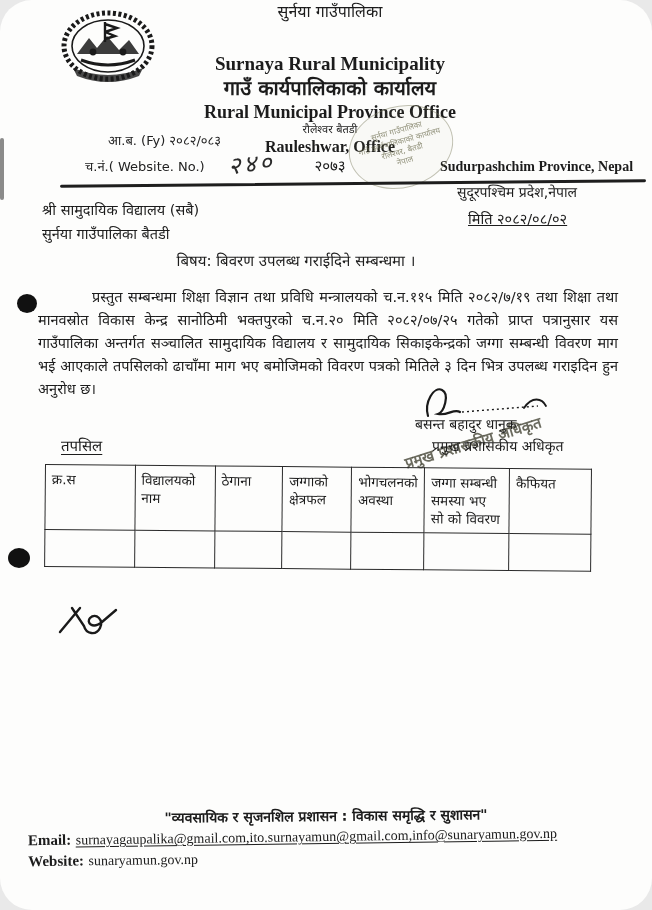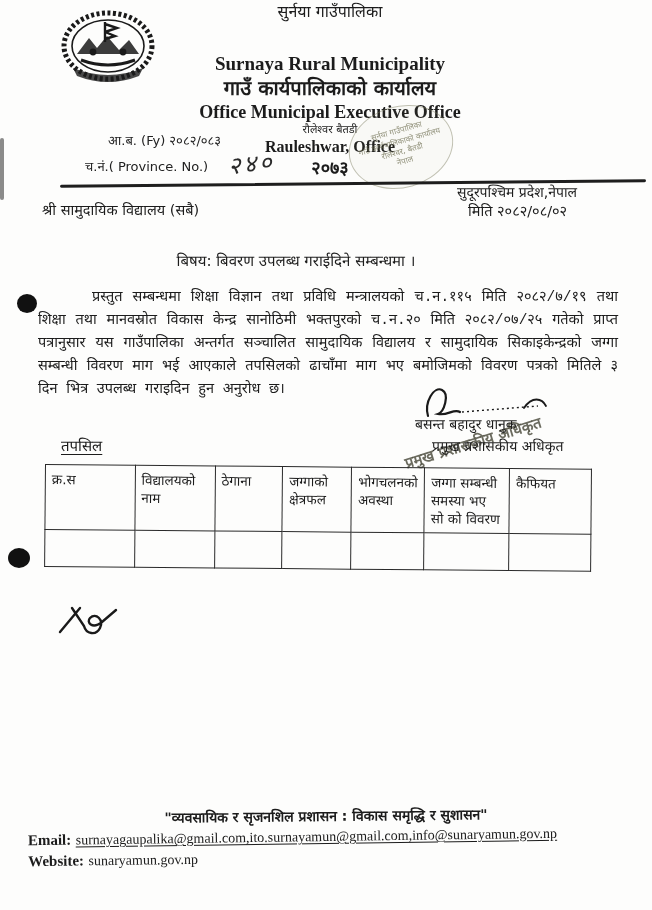--- a/index.html
+++ b/index.html
@@ -7,34 +7,35 @@
     width:652px;height:910px;
     background:#e9e9e9;
     font-family:"DejaVu Sans",sans-serif;
     color:#1c1c1c;
     overflow:hidden;
   }
   .paper{
     position:relative;width:652px;height:910px;
     background:#fdfdfc;
     overflow:hidden;
+    border-radius:32px;
   }
   .abs{position:absolute;}
   .dev{font-family:"DejaVu Sans",sans-serif;}
   .eng-serif{font-family:"Liberation Serif","DejaVu Serif",serif;}
 
   
   .hdr-block{left:140px;top:2px;width:380px;text-align:center;line-height:1.25;}
   .hdr-np-title{font-size:16px;}
   .hdr-en-title{font-size:19px;font-weight:bold;margin-top:30px;}
   .hdr-np-office{font-size:20px;font-weight:bold;}
   .hdr-en-office{font-size:18px;font-weight:bold;}
   .hdr-np-place{font-size:11px;}
   .hdr-en-place{font-size:16px;font-weight:bold;}
-  .hdr-year{font-size:18px;font-weight:bold;}
+  .hdr-year{font-size:15px;font-weight:normal;}
 
   .meta-left{font-size:13px;color:#222;}
   .handwritten-no{
     font-size:24px;color:#2a2a2a;font-style:italic;
     transform:rotate(-6deg);letter-spacing:3px;
     font-family:"DejaVu Serif",serif;
   }
   .province-np{font-size:14px;margin-top:46px;}
   .province-en{font-size:14px;font-weight:bold;}
 
@@ -47,21 +48,21 @@
     background:rgba(170,170,140,.05);
   }
 
   .divider{left:60px;top:182px;width:586px;height:3px;background:#1e1e1e;transform:rotate(-0.55deg);border-radius:2px;}
 
   .addressee{font-size:14.5px;line-height:24px;}
   .date-line{font-size:14.5px;}
   .subject{left:0;top:250px;width:592px;text-align:center;font-size:15px;}
   .body-par{
     left:38px;top:286px;width:580px;
-    font-size:14.5px;line-height:23px;text-align:justify;text-indent:54px;font-family:Liberation Mono, monospace;
+    font-size:14.5px;line-height:23px;text-align:justify;text-indent:54px;
   }
 
   .sig-name{font-size:14px;}
   .sig-title{font-size:14px;}
   .sig-stamp{
     font-size:15px;font-weight:bold;color:rgba(70,70,55,.8);
     transform:rotate(-17deg);white-space:nowrap;
   }
 
   .tapasil{font-size:15px;text-decoration:underline;text-underline-offset:3px;}
@@ -106,45 +107,47 @@
       <path d="M18 60 Q53 74 88 60 L84 68 Q53 80 22 68 Z" fill="#1a1a1a" opacity="0.8"></path>
       <circle cx="38" cy="44" r="3.4" fill="#1a1a1a"></circle>
       <circle cx="68" cy="44" r="3.4" fill="#1a1a1a"></circle>
     </svg>
   </div>
 
   <div class="abs hdr-block">
     <div class="dev hdr-np-title">सुर्नया गाउँपालिका</div>
     <div class="eng-serif hdr-en-title">Surnaya Rural Municipality</div>
     <div class="dev hdr-np-office">गाउँ कार्यपालिकाको कार्यालय</div>
-    <div class="eng-serif hdr-en-office">Office Municipal Executive Office</div>
+    <div class="eng-serif hdr-en-office">Rural Municipal Province Office</div>
     <div class="dev hdr-np-place">रौलेश्वर बैतडी</div>
     <div class="eng-serif hdr-en-place">Rauleshwar, Office</div>
     <div class="dev hdr-year">२०७३</div>
   </div>
 
   <div class="abs meta-left dev" style="left:85px;top:131px;margin-left:23px;">आ.ब. (Fy) २०८२/०८३</div>
-  <div class="abs meta-left dev" style="left:85px;top:157px;">च.नं.( Province. No.)</div>
+  <div class="abs meta-left dev" style="left:85px;top:157px;">च.नं.( Website. No.)</div>
   <div class="abs handwritten-no" style="left:228px;top:146px;">२४०</div>
 
   <div class="abs dev province-np" style="left:457px;top:136px;">सुदूरपश्चिम प्रदेश,नेपाल</div>
+  <div class="abs eng-serif province-en" style="left:440px;top:159px;">Sudurpashchim Province, Nepal</div>
 
   <div class="abs seal" style="left:348px;top:106px;">
     <span>सुर्नया गाउँपालिका</span>
     <span>गाउँ कार्यपालिकाको कार्यालय</span>
     <span>रौलेश्वर, बैतडी</span>
     <span>नेपाल</span>
   </div>
 
   <div class="abs divider"></div>
 
   <div class="abs addressee dev" style="left:42px;top:198px;">
     <div>श्री सामुदायिक विद्यालय (सबै)</div>
-  </div>
-  <div class="abs date-line dev" style="left:468px;top:200px;">मिति २०८२/०८/०२</div>
+    <div>सुर्नया गाउँपालिका बैतडी</div>
+  </div>
+  <div class="abs date-line dev" style="left:468px;top:208px;text-decoration:underline;">मिति २०८२/०८/०२</div>
 
   <div class="abs subject dev">बिषय: बिवरण उपलब्ध गराईदिने सम्बन्धमा ।</div>
 
   <div class="abs body-par dev">प्रस्तुत सम्बन्धमा शिक्षा विज्ञान तथा प्रविधि मन्त्रालयको च.न.११५ मिति २०८२/७/१९ तथा शिक्षा तथा मानवस्रोत विकास केन्द्र सानोठिमी भक्तपुरको च.न.२० मिति २०८२/०७/२५ गतेको प्राप्त पत्रानुसार यस गाउँपालिका अन्तर्गत सञ्चालित सामुदायिक विद्यालय र सामुदायिक सिकाइकेन्द्रको जग्गा सम्बन्धी विवरण माग भई आएकाले तपसिलको ढाचाँमा माग भए बमोजिमको विवरण पत्रको मितिले ३ दिन भित्र उपलब्ध गराइदिन हुन अनुरोध छ।</div>
 
   <div class="abs" style="left:420px;top:382px;width:130px;height:42px;">
     <svg width="130" height="42" viewBox="0 0 130 42">
       <path d="M8 34 C4 20 14 4 22 8 C30 12 24 30 18 32 C28 34 34 26 40 30" fill="none" stroke="#1a1a1a" stroke-width="2.2" stroke-linecap="round"></path>
       <path d="M42 30 L118 24" fill="none" stroke="#1a1a1a" stroke-width="1.4" stroke-dasharray="2 3"></path>
       <path d="M104 26 C112 14 122 16 126 24" fill="none" stroke="#1a1a1a" stroke-width="1.8" stroke-linecap="round"></path>

